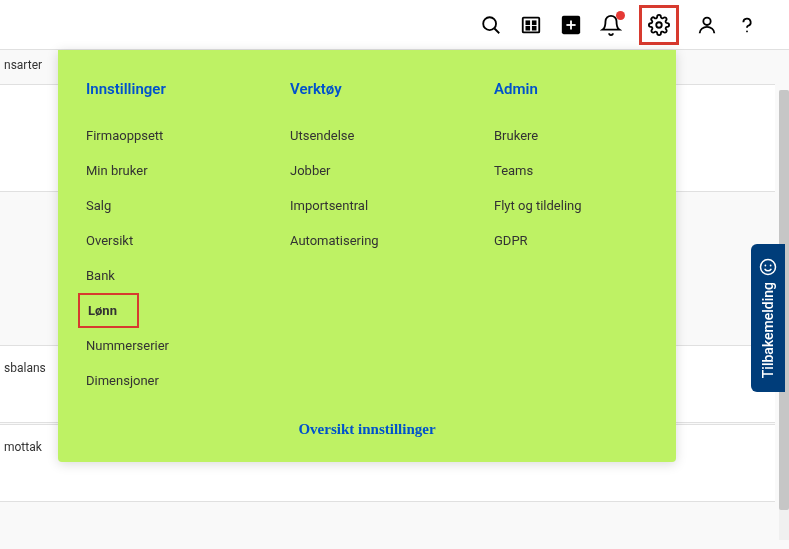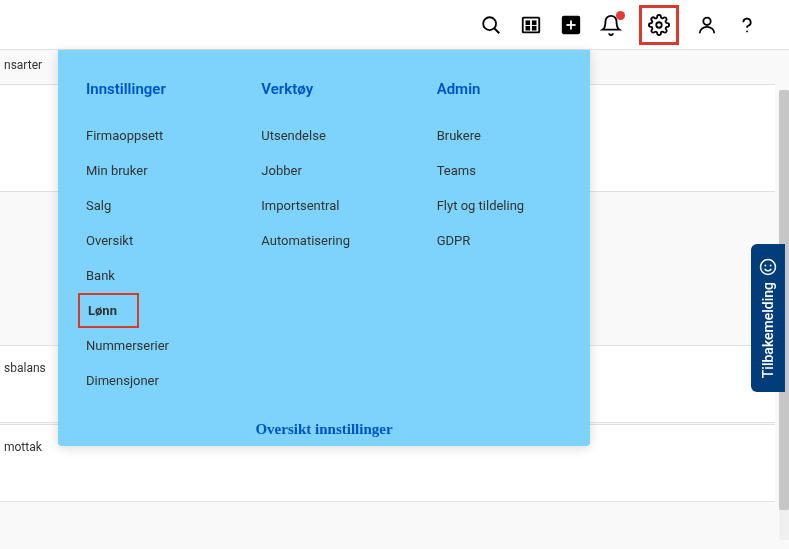--- a/index.html
+++ b/index.html
@@ -68,25 +68,25 @@
       position: absolute;
       font-size: 12px;
       color: #333;
       white-space: nowrap;
       left: 4px;
     }
     .dropdown {
       position: absolute;
       top: 0;
       left: 58px;
-      width: 532px;
-      background: #7dd3fc;
+      width: 618px;
+      background: #bef264;
       box-shadow: 0 2px 12px rgba(0, 0, 0, 0.15);
       border-radius: 0 0 4px 4px;
-      padding: 30px 28px 8px;
+      padding: 30px 28px 24px;
     }
     .dropdown-columns {
       display: flex;
       gap: 50px;
     }
     .dropdown-column {
       flex: 1;
     }
     .dropdown-header {
       color: #0052cc;

